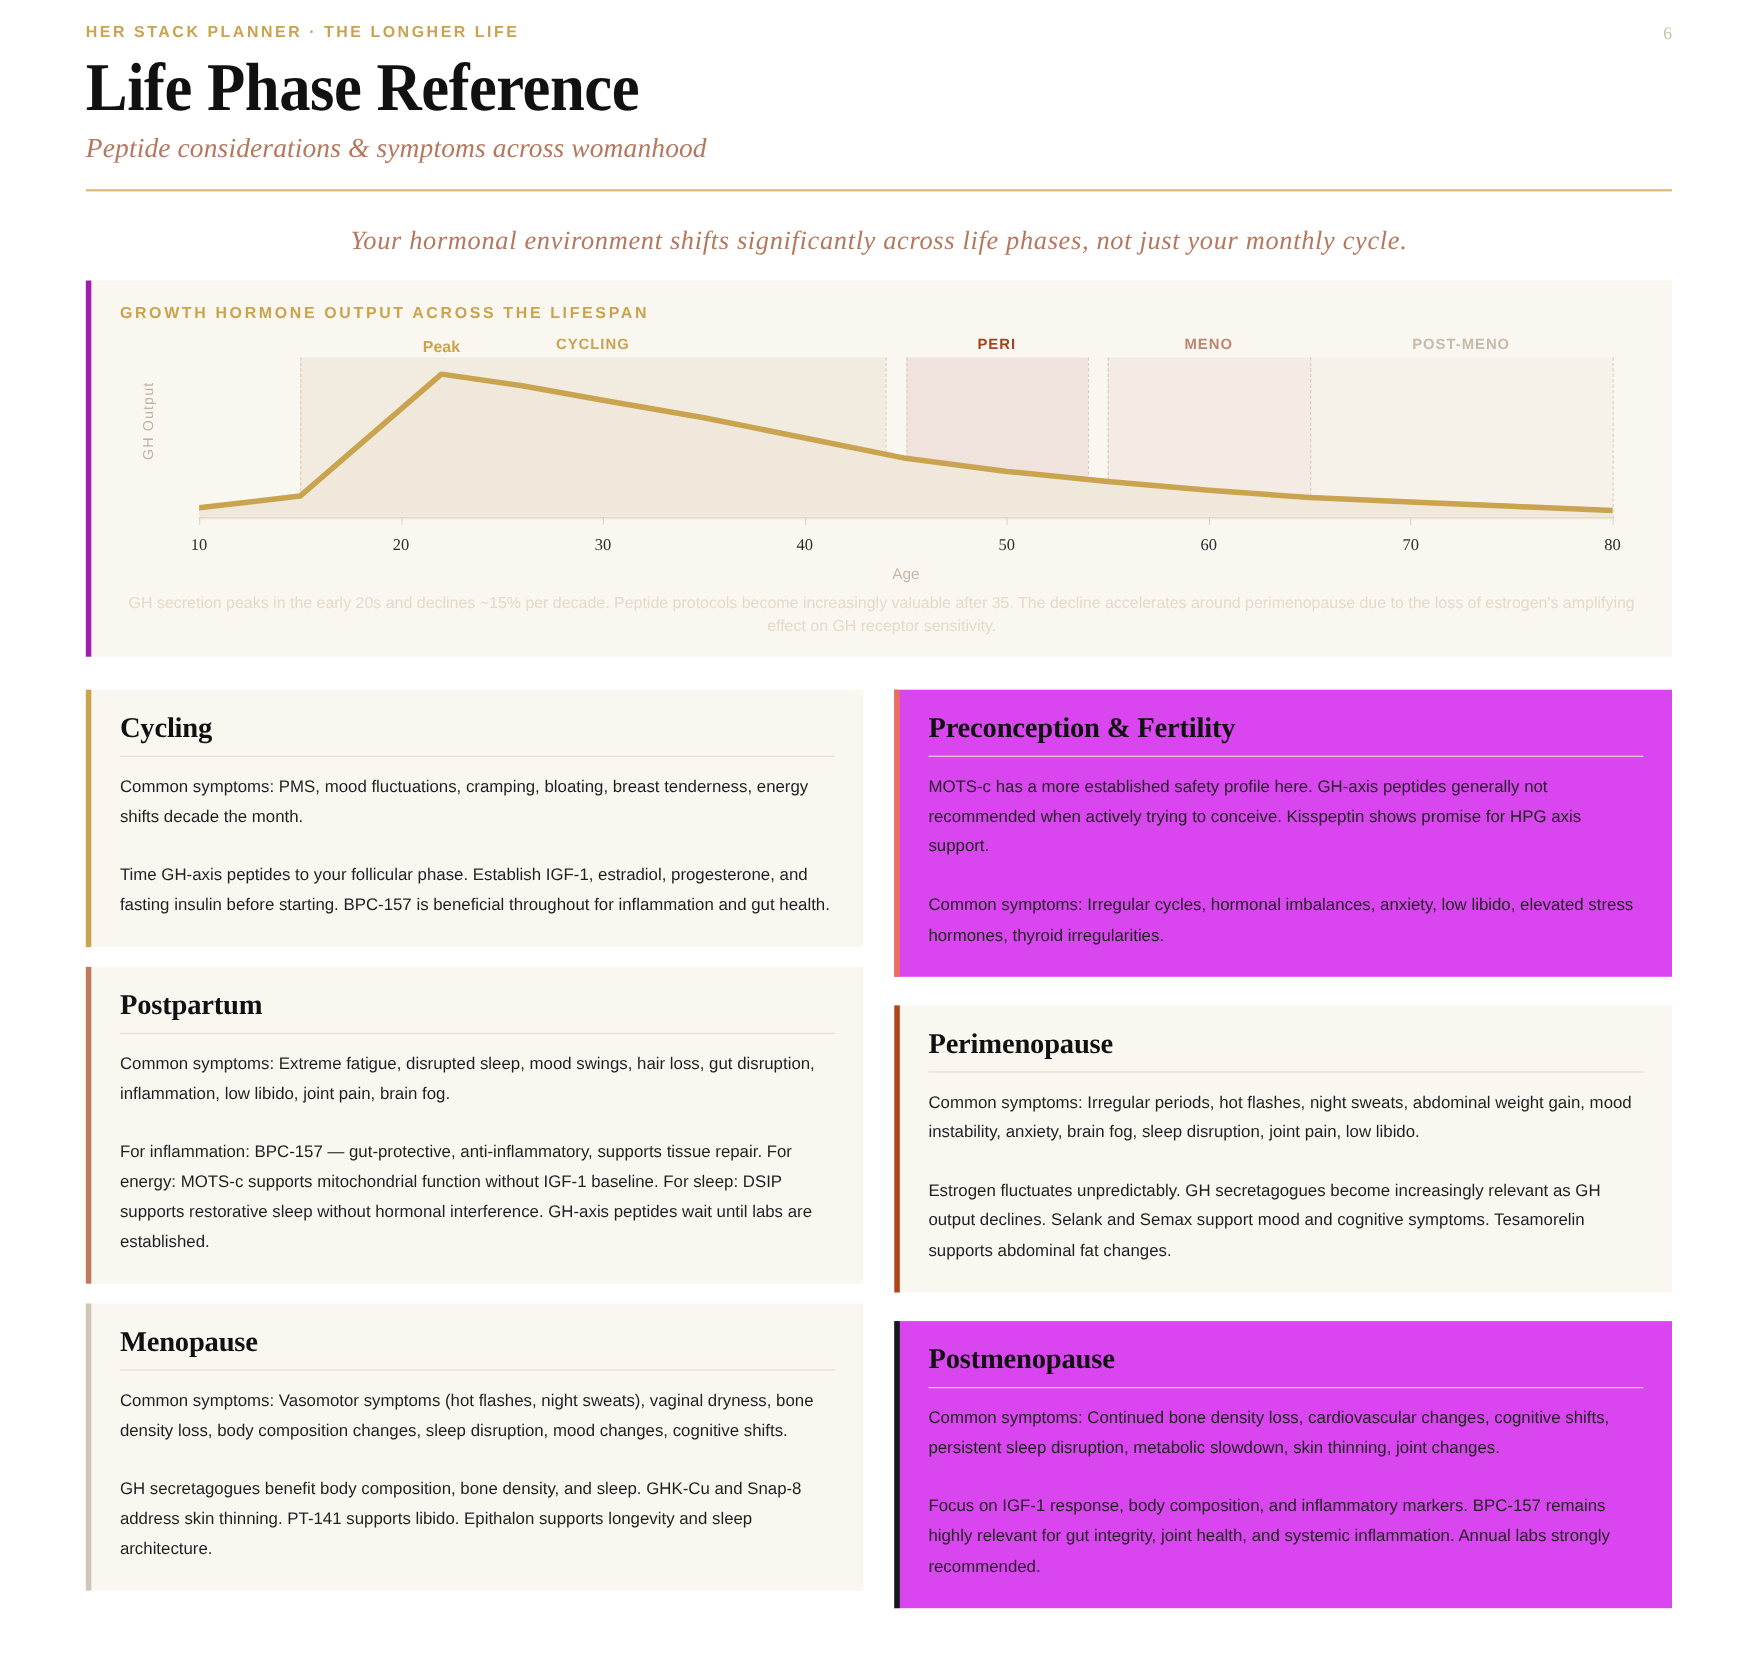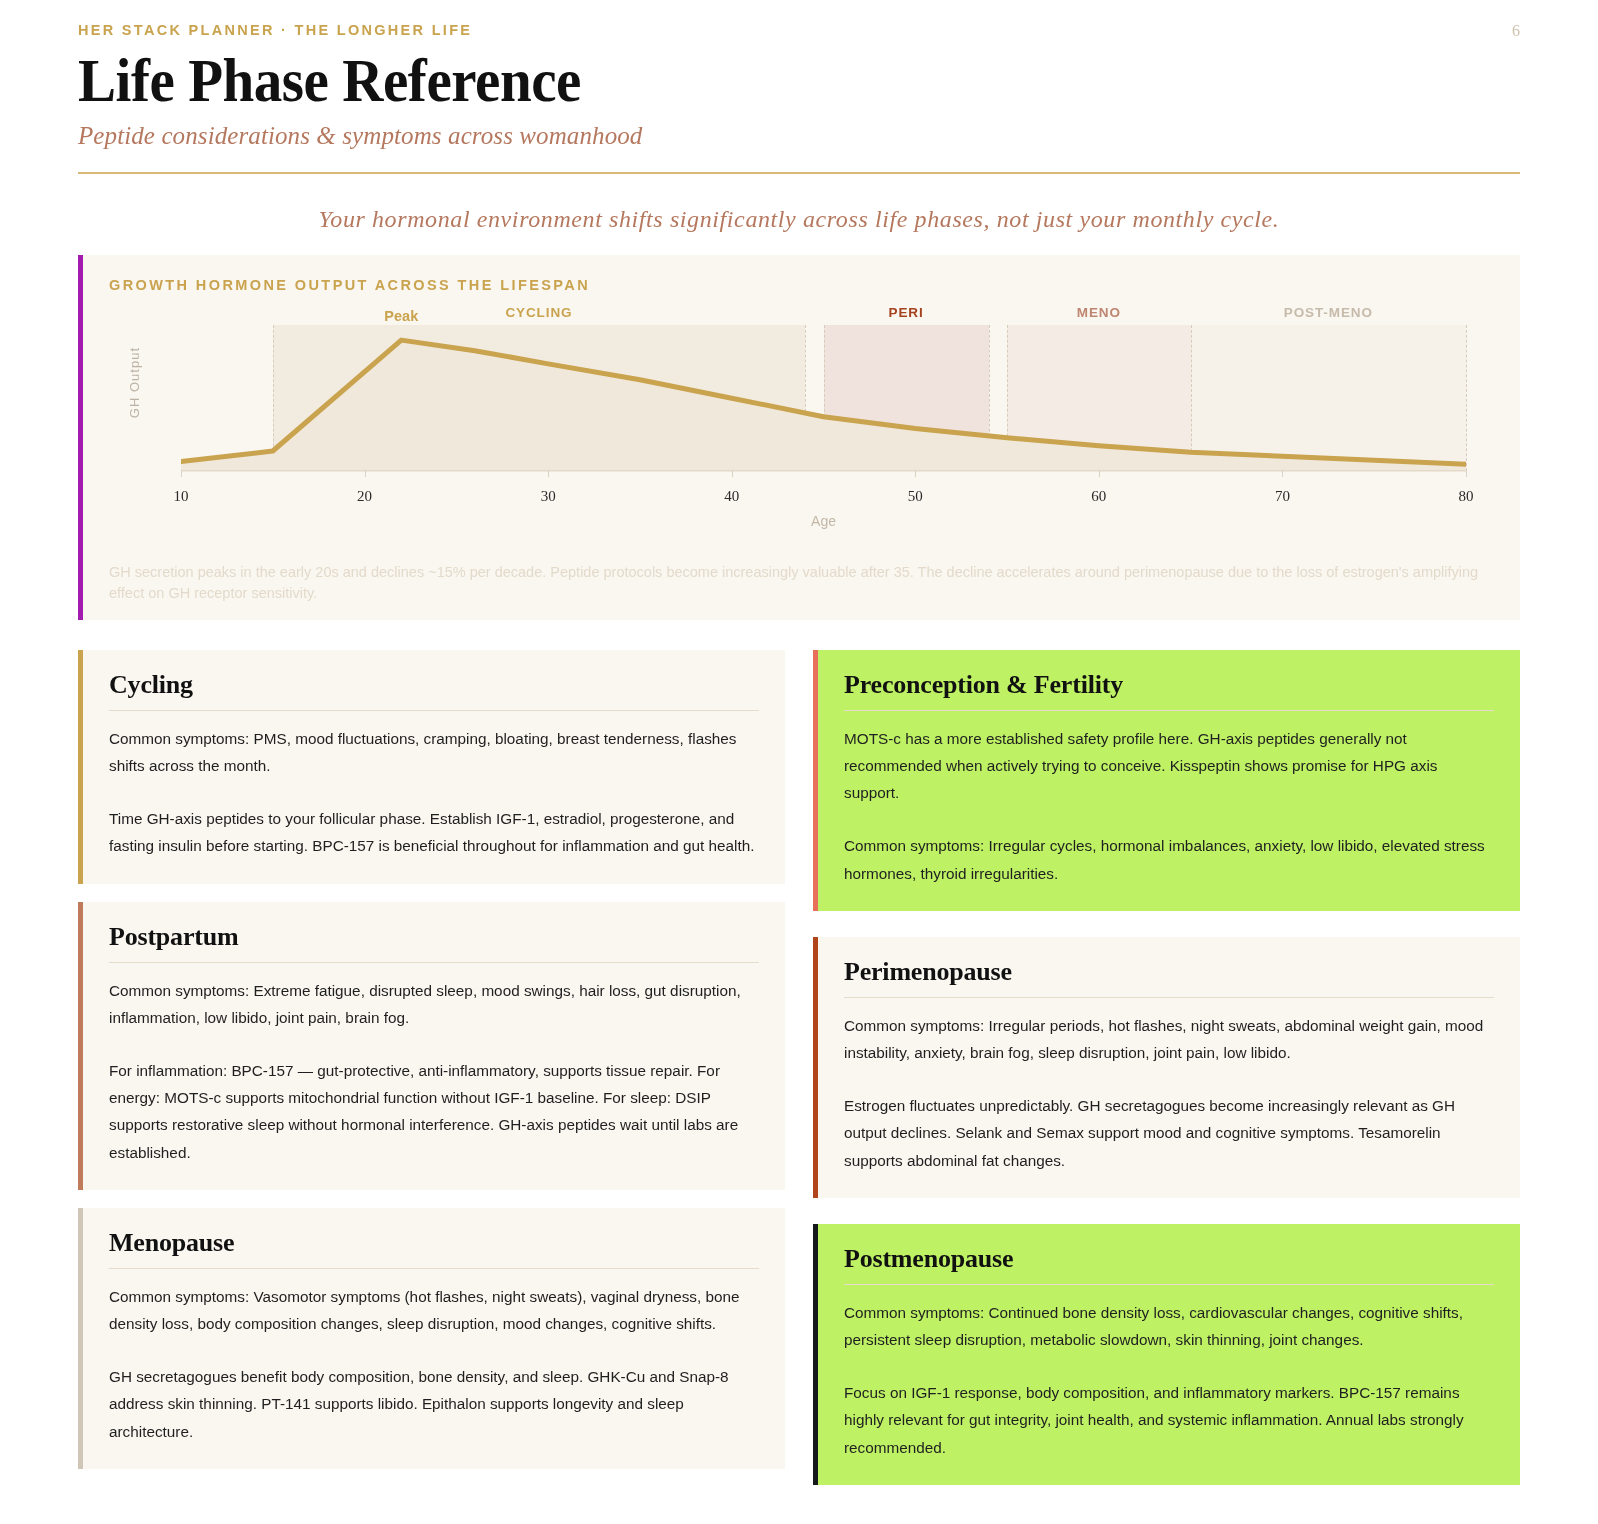--- a/index.html
+++ b/index.html
@@ -129,29 +129,30 @@
     font-size: 14.5px;
     font-weight: 700;
     color: #C9A34E;
     transform: translateX(-50%);
     white-space: nowrap;
   }
   .chart-note {
     font-size: 14.5px;
     line-height: 1.42;
     color: #E3DACB;
-    margin-top: 63px;
+    margin-top: 40px;
+    text-align: center;
   }
 
   
   .columns { display: flex; gap: 28px; }
   .col { flex: 1; display: flex; flex-direction: column; }
   .card { padding: 20px 26px 24px 26px; }
   .card.cream { background: #FAF7F1; }
-  .card.white { background: #bef264; }
+  .card.white { background: #d946ef; }
   .card-title {
     font-family: "Liberation Serif", serif;
     font-weight: 700;
     font-size: 26px;
     color: #111111;
     margin: 0 0 10px 0;
     letter-spacing: -0.2px;
   }
   .card-rule { height: 1px; background: #E5DCCC; margin-bottom: 14px; }
   .card-para {
@@ -232,21 +233,21 @@
       </div>
     </div>
     <div class="chart-note">GH secretion peaks in the early 20s and declines ~15% per decade. Peptide protocols become increasingly valuable after 35. The decline accelerates around perimenopause due to the loss of estrogen's amplifying effect on GH receptor sensitivity.</div>
   </div>
 
   <div class="columns">
     <div class="col" id="col-left">
         <div class="card cream" style="border-left: 5px solid rgb(201, 163, 78);">
           <div class="card-title">Cycling</div>
           <div class="card-rule"></div>
-          <p class="card-para">Common symptoms: PMS, mood fluctuations, cramping, bloating, breast tenderness, flashes shifts across the month.</p>
+          <p class="card-para">Common symptoms: PMS, mood fluctuations, cramping, bloating, breast tenderness, energy shifts decade the month.</p>
           <p class="card-para">Time GH-axis peptides to your follicular phase. Establish IGF-1, estradiol, progesterone, and fasting insulin before starting. BPC-157 is beneficial throughout for inflammation and gut health.</p>
         </div>
         <div class="spacer-16"></div>
         <div class="card cream" style="border-left: 5px solid rgb(192, 123, 92);">
           <div class="card-title">Postpartum</div>
           <div class="card-rule"></div>
           <p class="card-para">Common symptoms: Extreme fatigue, disrupted sleep, mood swings, hair loss, gut disruption, inflammation, low libido, joint pain, brain fog.</p>
           <p class="card-para">For inflammation: BPC-157 — gut-protective, anti-inflammatory, supports tissue repair. For energy: MOTS-c supports mitochondrial function without IGF-1 baseline. For sleep: DSIP supports restorative sleep without hormonal interference. GH-axis peptides wait until labs are established.</p>
         </div>
         <div class="spacer-16"></div>

